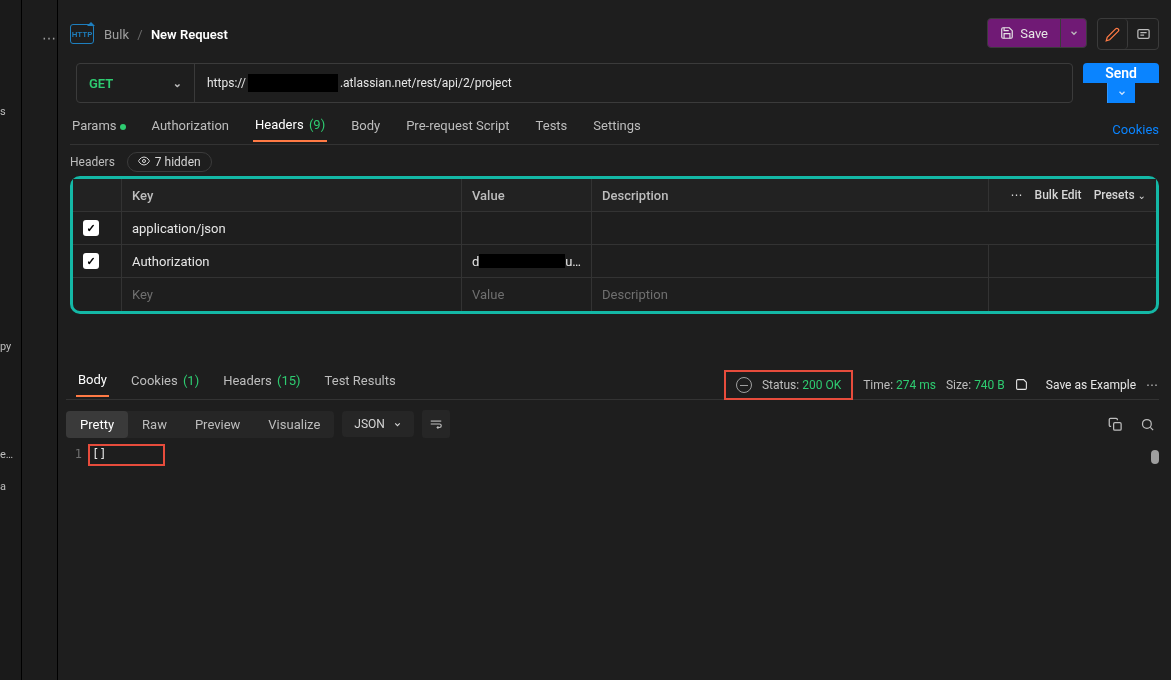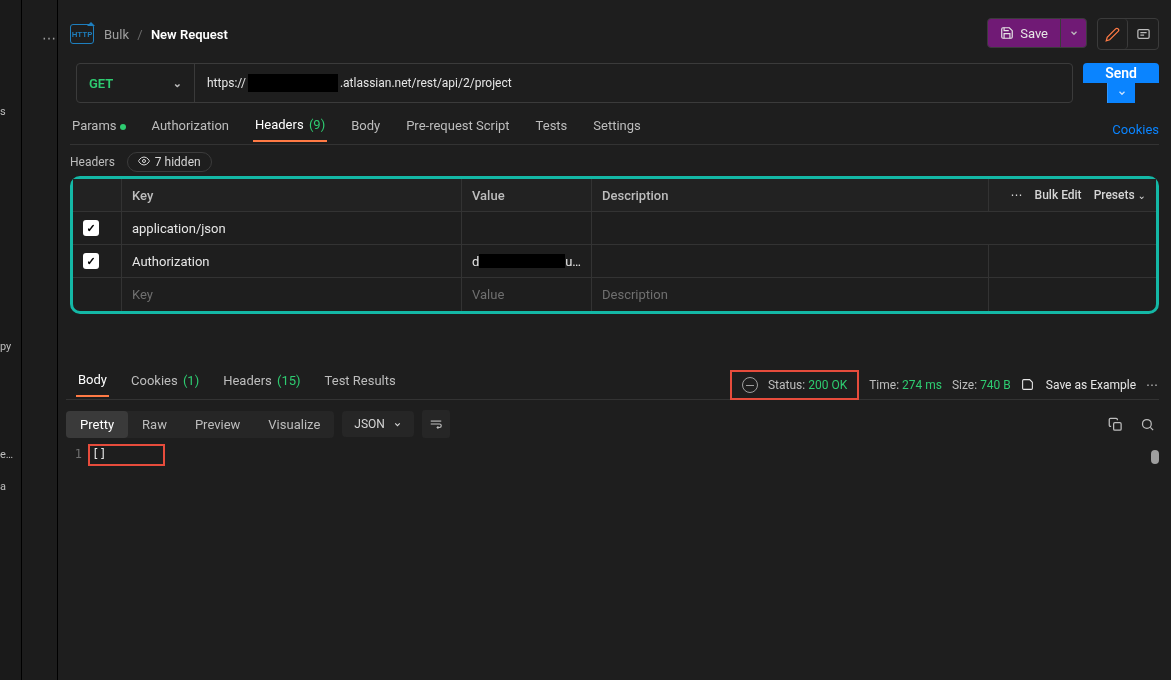--- a/index.html
+++ b/index.html
@@ -75,21 +75,21 @@
   .res-tabs { position: absolute; left: 8px; right: 12px; top: 370px; height: 30px; display: flex; align-items: center; font-size: 13px; border-bottom: 1px solid #333; }
   .res-tabs .tab { padding: 0 2px 8px; margin: 0 10px; color: #bdbdbd; cursor: pointer; white-space: nowrap; }
   .res-tabs .tab.active { color: #fff; border-bottom: 2px solid #ff7a45; }
   .res-tabs .tab .cnt { color: #2ecc71; margin-left: 2px; }
   .res-tabs .spacer { flex: 1; }
   .res-meta { display: flex; align-items: center; gap: 10px; color: #bdbdbd; font-size: 12px; }
   .res-meta .grn { color: #2ecc71; }
   .res-meta .box-red { border: 2px solid #e74c3c; padding: 5px 10px; display: flex; align-items: center; gap: 10px; }
   .res-meta .globe { width: 16px; height: 16px; border: 1.5px solid #9f9f9f; border-radius: 50%; position: relative; }
   .res-meta .globe::before { content: ""; position: absolute; left: 3px; right: 3px; top: 7px; height: 1px; background: #9f9f9f; }
-  .res-meta .link { color: #e6e6e6; cursor: pointer; display: flex; align-items: center; gap: 12px; }
+  .res-meta .link { color: #e6e6e6; cursor: pointer; display: flex; align-items: center; gap: 18px; }
   .res-meta .more { letter-spacing: 1px; cursor: pointer; }
 
   
   .body-toolbar { position: absolute; left: 8px; right: 12px; top: 408px; height: 32px; display: flex; align-items: center; gap: 8px; font-size: 13px; }
   .seg { display: flex; background: #262626; border-radius: 4px; }
   .seg .opt { padding: 6px 14px; color: #bdbdbd; cursor: pointer; border-radius: 4px; }
   .seg .opt.active { background: #3a3a3a; color: #fff; }
   .sel { display: flex; align-items: center; gap: 8px; background: #262626; border-radius: 4px; padding: 6px 12px; color: #d6d6d6; font-size: 12px; }
   .tool-icn { width: 28px; height: 28px; border-radius: 3px; background: #262626; display: flex; align-items: center; justify-content: center; color: #bdbdbd; }
   .tb-spacer { flex: 1; }

